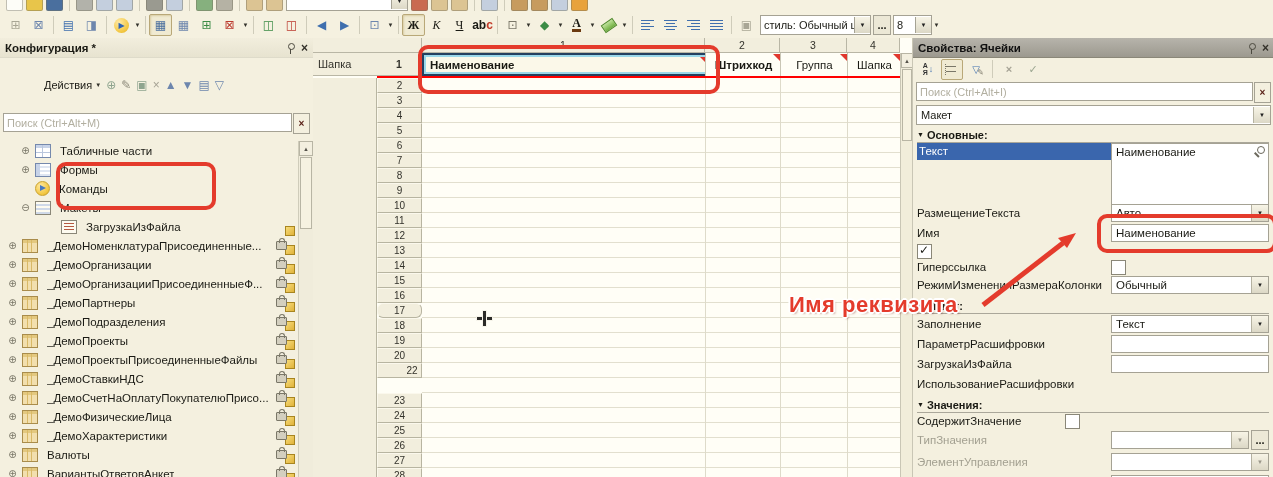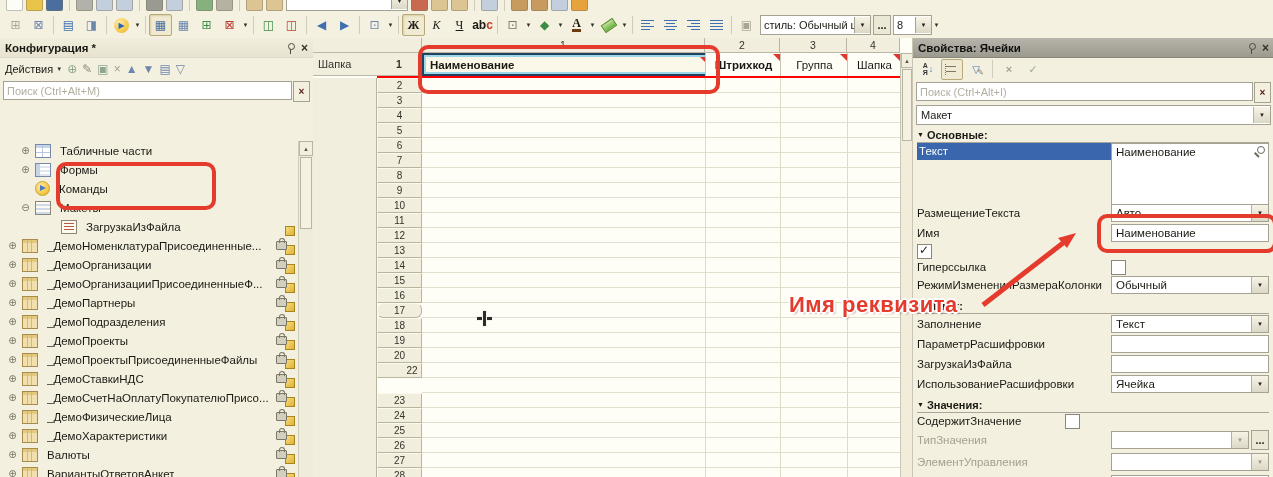--- a/index.html
+++ b/index.html
@@ -47,21 +47,21 @@
   .xbtn{font-size:12px;font-weight:bold;color:#33312a;line-height:12px;}
   .srow{display:flex;margin:2px 3px;}
   .sinput{flex:1;height:17px;border:1px solid #a5a294;background:#fff;font-family:inherit;font-size:11px;
           padding:0 3px;color:#1a1a14;}
   .sinput::placeholder{color:#b2afa0;}
   .sclr{width:15px;height:19px;border:1px solid #a5a294;margin-left:1px;background:#f4f0df;display:flex;
         align-items:center;justify-content:center;font-size:10px;font-weight:bold;color:#5a2018;}
   
   #lp{position:absolute;left:0;top:38px;width:313px;height:439px;background:#f4f0df;border-right:2px solid #d4d1c0;}
   #lp .ptitle{background:linear-gradient(#f2eedd,#e7e3d0);border-bottom:1px solid #dedbca;}
-  #lact{height:21px;display:flex;align-items:center;padding:0 5px;gap:5px;}
+  #lact{height:21px;display:flex;align-items:center;padding:16px 5px;gap:5px;margin-left:39px;}
   #lact .albl{display:flex;align-items:center;gap:3px;}
   #lact .albl .da{font-size:6px;color:#33322b;}
   .aico{font-size:12px;line-height:12px;}
   #ltree{position:absolute;left:0;top:103px;right:14px;bottom:0;overflow:hidden;}
   .trow{height:19px;display:flex;align-items:center;position:relative;}
   .texp{width:13px;flex:none;font-size:10px;color:#7a7768;text-align:center;}
   .lv1{padding-left:6px}.lv2{padding-left:19px}.lv3{padding-left:45px}
   .ti{width:14px;height:12px;flex:none;position:relative;margin:0 9px 0 3px;}
   .ti-grid{border:1px solid #7589ad;background:
      linear-gradient(to right,transparent 6px,#b9c6dd 6px,#b9c6dd 7px,transparent 7px),
@@ -642,24 +642,20 @@
           </div>
         </div>
         <div class="prow">
           <div class="plabel">ЗагрузкаИзФайла</div>
           <div class="fld">
             <span class="fval"></span>
           </div>
         </div>
         <div class="prow">
           <div class="plabel">ИспользованиеРасшифровки</div>
-          <div class="fld">
-            <span class="fval">Ячейка</span>
-            <span class="darr">▼</span>
-          </div>
         </div>
         <div class="psec">
           <span class="tri">▼</span>
           <span>Значения:</span>
         </div>
         <div class="prow cbrow">
           <div class="plabel narrow">СодержитЗначение</div>
           <span class="cb"></span>
         </div>
         <div class="prow dd22 dis">

